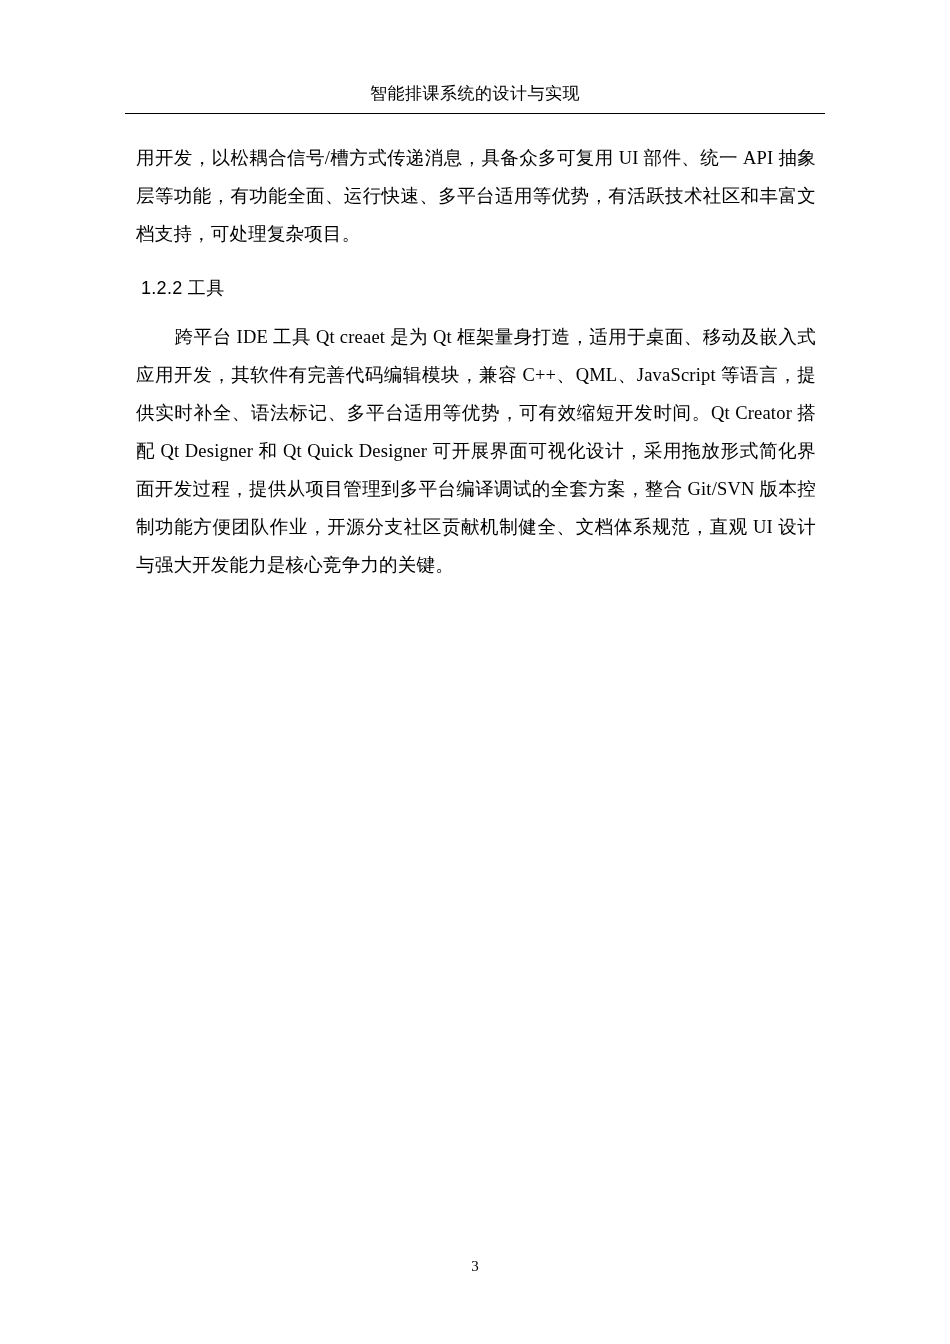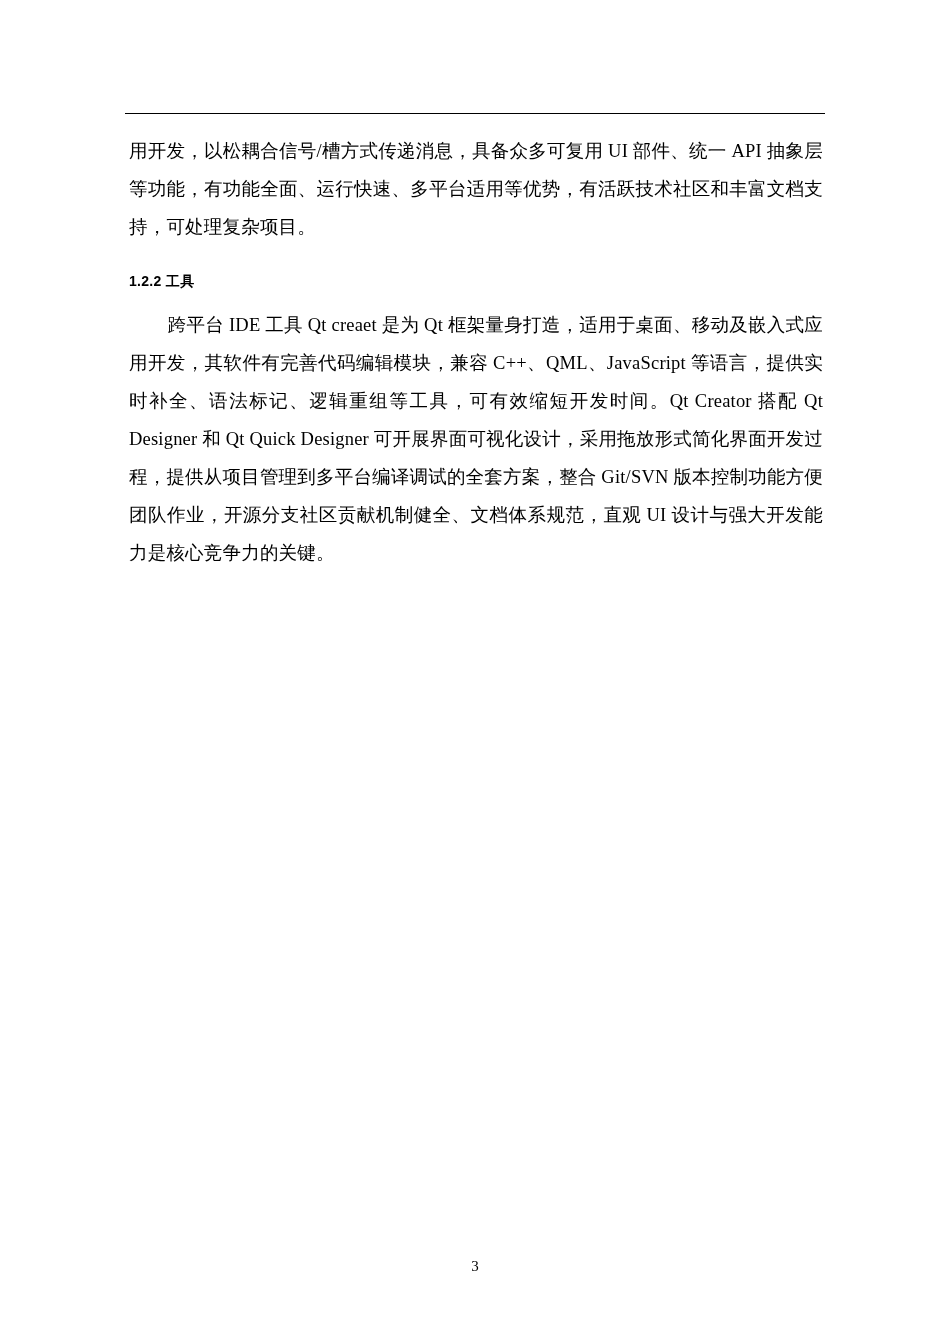--- a/index.html
+++ b/index.html
@@ -39,56 +39,57 @@
     height: 1px;
     background: #000000;
   }
   .content {
     position: absolute;
     left: 125px;
     top: 128px;
     width: 702px;
   }
   p {
-    margin: 4px;
+    margin: 11px;
     font-size: 18.5px;
     line-height: 38px;
     text-align: justify;
     text-justify: inter-ideograph;
     letter-spacing: 0.2px;
   }
   p.indent {
     text-indent: 2.1em;
   }
   h3.sec {
-    margin: 16px 0 6px 4px;
-    font-size: 14px;
-    font-weight: bold;
+    margin: 16px 0 6px 16px;
+    font-size: 18px;
+    font-weight: normal;
     line-height: 38px;
     font-family: "Liberation Sans", sans-serif;
     letter-spacing: 0.3px;
   }
   .footer {
     position: absolute;
     left: 0;
     top: 1258px;
     width: 950px;
     text-align: center;
     font-size: 15px;
     font-family: "Liberation Serif", serif;
   }
 </style>
 </head>
 <body>
 
 <div class="page">
 
+  <div class="header">智能排课系统的设计与实现</div>
   <div class="header-rule"></div>
 
   <div class="content">
     <p>用开发，以松耦合信号/槽方式传递消息，具备众多可复用 UI 部件、统一 API 抽象层等功能，有功能全面、运行快速、多平台适用等优势，有活跃技术社区和丰富文档支持，可处理复杂项目。</p>
     <h3 class="sec">1.2.2 工具</h3>
-    <p class="indent">跨平台 IDE 工具 Qt creaet 是为 Qt 框架量身打造，适用于桌面、移动及嵌入式应用开发，其软件有完善代码编辑模块，兼容 C++、QML、JavaScript 等语言，提供实时补全、语法标记、逻辑重组等工具，可有效缩短开发时间。Qt Creator 搭配 Qt Designer 和 Qt Quick Designer 可开展界面可视化设计，采用拖放形式简化界面开发过程，提供从项目管理到多平台编译调试的全套方案，整合 Git/SVN 版本控制功能方便团队作业，开源分支社区贡献机制健全、文档体系规范，直观 UI 设计与强大开发能力是核心竞争力的关键。</p>
+    <p class="indent">跨平台 IDE 工具 Qt creaet 是为 Qt 框架量身打造，适用于桌面、移动及嵌入式应用开发，其软件有完善代码编辑模块，兼容 C++、QML、JavaScript 等语言，提供实时补全、语法标记、多平台适用等优势，可有效缩短开发时间。Qt Creator 搭配 Qt Designer 和 Qt Quick Designer 可开展界面可视化设计，采用拖放形式简化界面开发过程，提供从项目管理到多平台编译调试的全套方案，整合 Git/SVN 版本控制功能方便团队作业，开源分支社区贡献机制健全、文档体系规范，直观 UI 设计与强大开发能力是核心竞争力的关键。</p>
   </div>
 
   <div class="footer">3</div>
 
 </div>
 
 </body></html>

